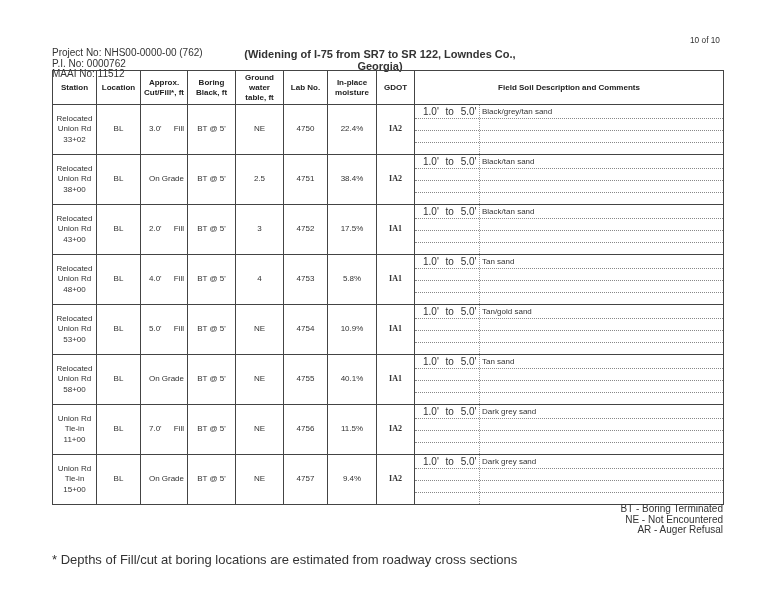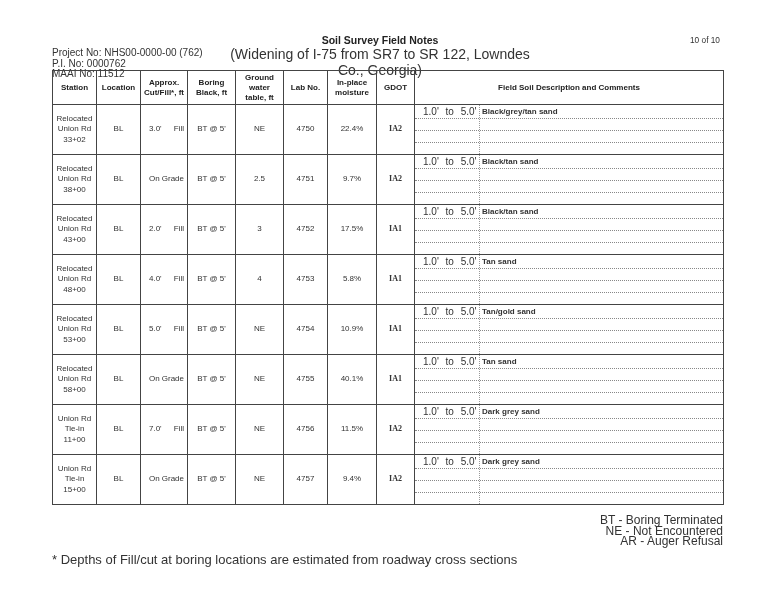--- a/index.html
+++ b/index.html
@@ -1,46 +1,45 @@
 <!DOCTYPE html>
 <html><head>
 <meta charset="utf-8">
 <style>
   * { box-sizing: border-box; margin: 0; padding: 0; }
   body { width: 777px; height: 600px; background: #fff; font-family: "Liberation Sans", sans-serif; color: #222; position: relative; overflow: hidden; }
   .hdr-left { position: absolute; left: 52px; top: 48px; font-size: 10px; line-height: 10.5px; color: #333; }
   .hdr-center { position: absolute; left: 230px; width: 300px; top: 34px; text-align: center; }
   .hdr-title { font-size: 10.5px; font-weight: bold; color: #222; }
-  .hdr-sub { font-size: 14px; color: #333; margin-top: 0; }
+  .hdr-sub { font-size: 11px; color: #333; margin-top: 14px; font-weight: bold; }
   .hdr-page { position: absolute; left: 660px; width: 60px; top: 35px; text-align: right; font-size: 8.3px; color: #333; }
   table.grid { position: absolute; left: 52px; top: 70px; border-collapse: collapse; width: 671px; table-layout: fixed; }
   table.grid th, table.grid td { border: 1px solid #444; font-size: 8px; text-align: center; vertical-align: middle; color: #333; }
   table.grid th { font-weight: bold; height: 34px; line-height: 10px; color: #222; }
   table.grid td { height: 50px; line-height: 10.5px; }
   td.gdot { font-weight: bold; font-size: 8.5px; color: #111; font-family: Liberation Serif, serif; }
   .cutfill { display: flex; justify-content: space-between; padding: 0 3px 0 8px; }
   td.desc { padding: 0; vertical-align: top; }
   .desc-box { position: relative; height: 49px; }
   .desc-line { position: absolute; left: 0; right: 0; border-top: 1px dotted #888; }
   .desc-vsep { position: absolute; left: 64px; top: 0; bottom: 0; border-left: 1px dotted #999; }
   .desc-depth { position: absolute; left: 8px; top: 2px; font-size: 10px; color: #333; word-spacing: 4px; }
-  .desc-text { position: absolute; left: 67px; top: 2px; font-size: 8px; color: #333; font-weight: bold; }
+  .desc-text { position: absolute; left: 67px; top: 2px; font-size: 8px; color: #333; }
   .footnote { position: absolute; left: 52px; top: 552px; font-size: 13px; color: #333; }
-  .legend { position: absolute; left: 560px; width: 163px; top: 515px; text-align: right; font-size: 12px; line-height: 10.5px; color: #333; }
+  .legend { position: absolute; left: 560px; width: 163px; top: 504px; text-align: right; font-size: 10px; line-height: 10.5px; color: #333; }
 </style>
 </head>
 <body>
 
 <div class="hdr-left">
   <div>Project No: NHS00-0000-00 (762)</div>
   <div>P.I. No: 0000762</div>
   <div>MAAI No: 11512</div>
 </div>
 <div class="hdr-center">
-  <div class="hdr-title">Soil Survey Field Notes</div>
   <div class="hdr-sub">(Widening of I-75 from SR7 to SR 122, Lowndes Co., Georgia)</div>
 </div>
 <div class="hdr-page">10 of 10</div>
 
 <table class="grid">
   <colgroup>
     <col style="width:44px">
       <col style="width:44px">
       <col style="width:47px">
       <col style="width:48px">
@@ -125,21 +124,21 @@
         <td>BL</td>
         <td>
           <div class="cutfill">
             <span>On</span>
             <span>Grade</span>
           </div>
         </td>
         <td>BT @ 5'</td>
         <td>2.5</td>
         <td>4751</td>
-        <td>9.7%</td>
+        <td>38.4%</td>
         <td class="gdot">IA2</td>
         <td class="desc">
           <div class="desc-box">
             <div class="desc-vsep"></div>
             <div class="desc-line" style="top:13px"></div>
             <div class="desc-line" style="top:25px"></div>
             <div class="desc-line" style="top:37px"></div>
             <span class="desc-depth">1.0'  to  5.0'</span>
             <span class="desc-text">Black/tan sand</span>
           </div>

